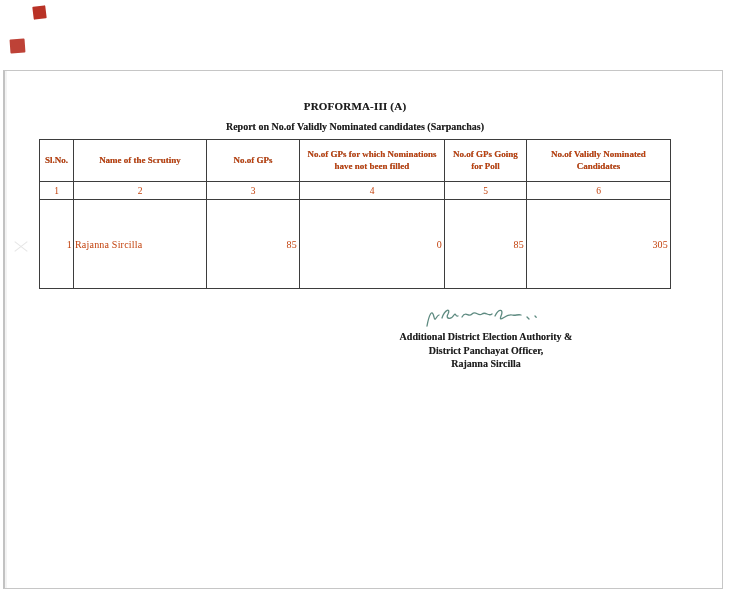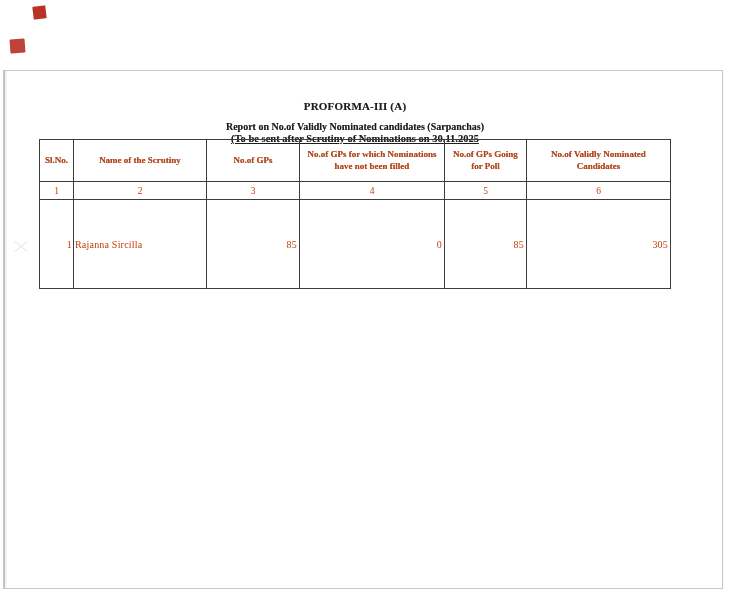--- a/index.html
+++ b/index.html
@@ -59,21 +59,20 @@
   <div class="red-mark mark1"></div>
   <div class="red-mark mark2"></div>
 
   <div class="page">
 
     <div class="fold"></div>
 
     <div class="title-block">
       <div class="t1">PROFORMA-III (A)</div>
       <div class="t2">Report on No.of Validly Nominated candidates (Sarpanchas)</div>
-      <div class="t3">(To be sent after Scrutiny of Nominations on 30.11.2025</div>
     </div>
 
     <table class="report">
       <colgroup>
         <col style="width:34px">
           <col style="width:133px">
           <col style="width:93px">
         <col style="width:145px">
           <col style="width:82px">
           <col style="width:144px">
@@ -101,15 +100,28 @@
           <td class="cell-slno">1</td>
           <td class="cell-district">Rajanna Sircilla</td>
           <td>85</td>
           <td>0</td>
           <td>85</td>
           <td>305</td>
         </tr>
       </tbody>
     </table>
 
+    <div class="sig-block">
+      <svg class="sig-svg" width="130" height="26" viewBox="0 0 130 26">
+        <path d="M6 21 C8 10 11 3 13 12 C14 18 15 11 18 10"></path>
+        <path d="M21 13 C24 4 30 3 27 9 C24 14 30 15 33 10 C35 7 34 12 37 11"></path>
+        <path d="M41 12 C45 5 47 13 51 9 C55 5 57 12 61 9 C65 6 67 12 71 9"></path>
+        <path d="M74 11 C78 3 83 4 80 11 C77 19 86 8 91 10 C94 11 97 9 100 10"></path>
+        <path d="M106 12 l2 2"></path>
+        <path d="M114 11 l1.2 1.2"></path>
+      </svg>
+      <div class="s-line">Additional District Election Authority &amp;</div>
+      <div class="s-line">District Panchayat Officer,</div>
+      <div class="s-line">Rajanna Sircilla</div>
+    </div>
 
   </div>
 </div>
 
 </body></html>

